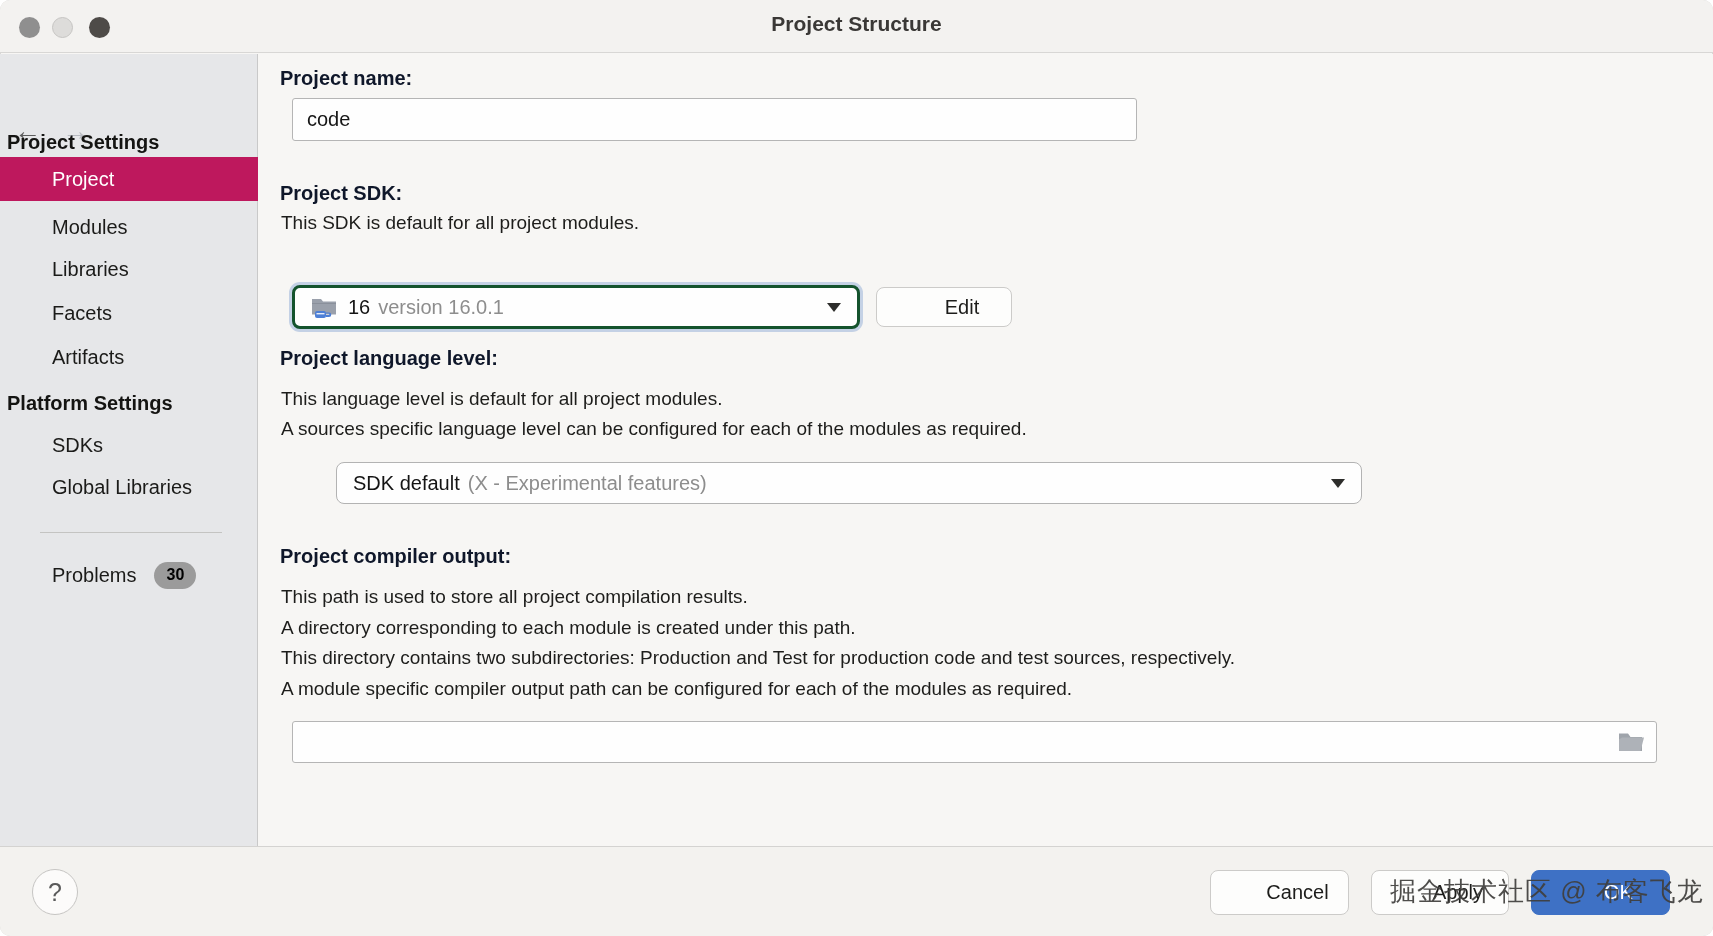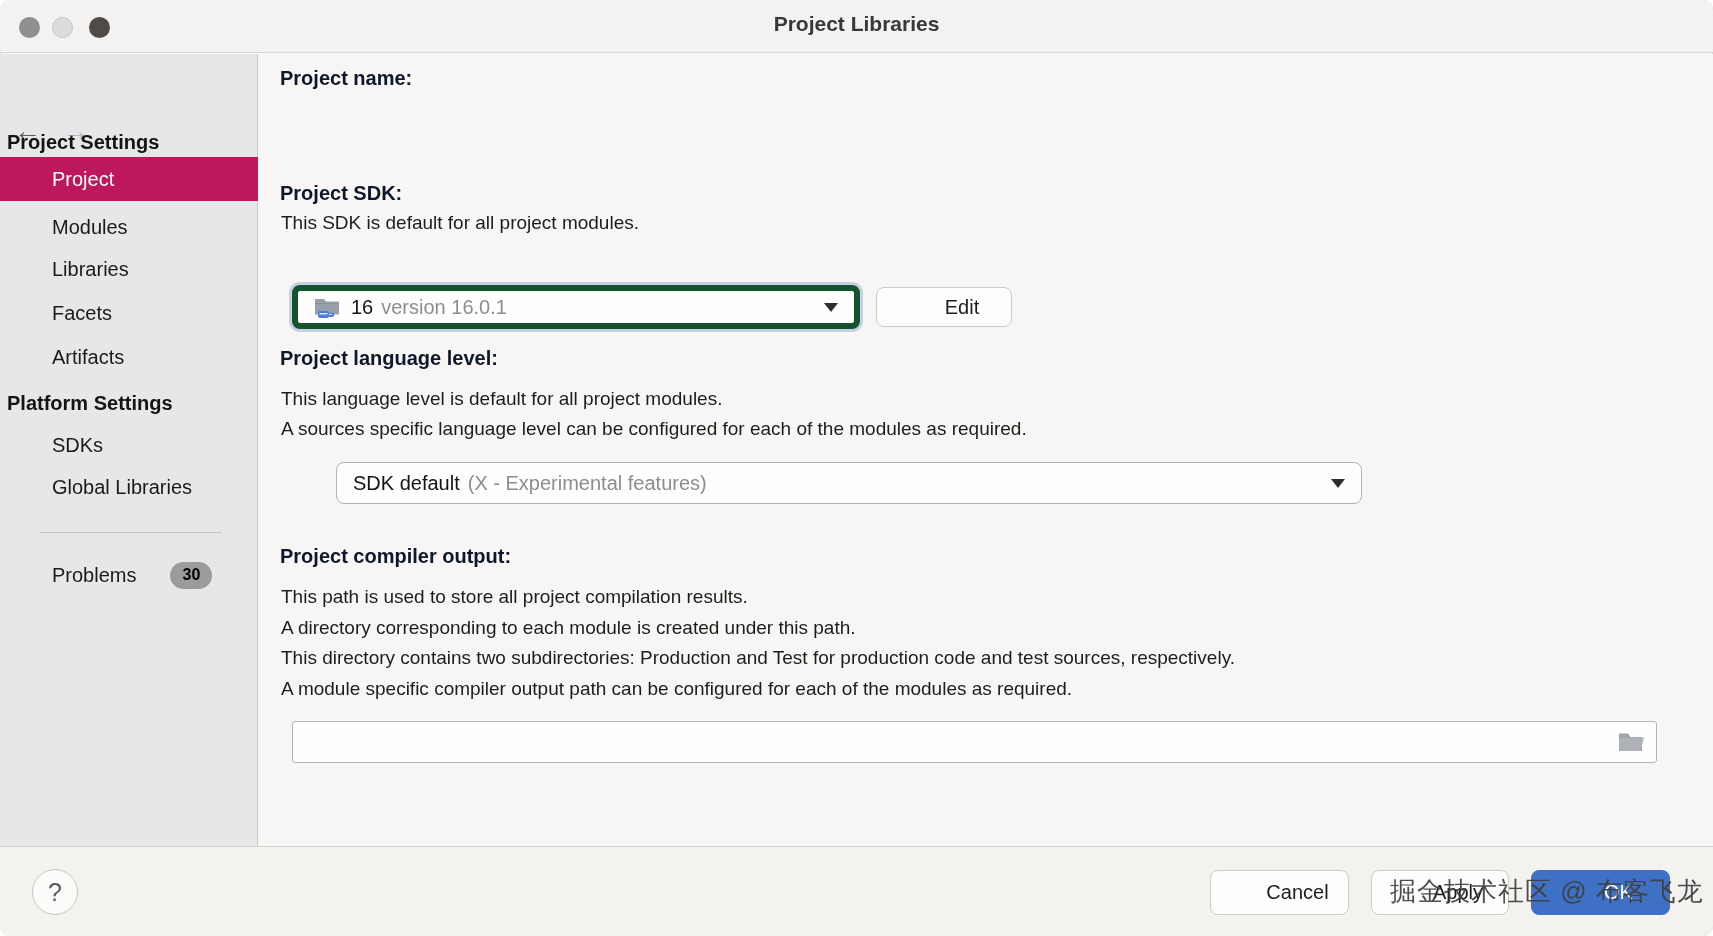--- a/index.html
+++ b/index.html
@@ -17,31 +17,31 @@
 
   
   .sidebar{position:absolute;left:0;top:54px;width:258px;height:792px;background:#e6e7e9;border-right:1px solid #c9c9c9;}
   .nav-arrow{position:absolute;top:62px;font-size:27px;line-height:30px;}
   .nav-back{left:14px;color:#5d5d5d;}
   .nav-fwd{left:62px;color:#b7bac0;}
   .side-header{position:absolute;left:7px;font-size:20px;font-weight:700;color:#141412;line-height:28px;white-space:nowrap;}
   .side-item{position:absolute;left:0;width:258px;height:44px;line-height:44px;padding-left:52px;font-size:20px;color:#1b1b19;white-space:nowrap;}
   .side-item.selected{background:#be185d;color:#ffffff;}
   .side-divider{position:absolute;left:40px;top:478px;width:182px;border-top:1px solid #c4c4c2;}
-  .problems-row{position:absolute;left:0;top:499px;width:258px;height:44px;display:flex;align-items:center;padding-left:52px;font-size:20px;color:#1b1b19;gap:16px;}
+  .problems-row{position:absolute;left:0;top:499px;width:258px;height:44px;display:flex;align-items:center;padding-left:52px;font-size:20px;color:#1b1b19;}
   .badge{margin-left:18px;min-width:42px;height:27px;border-radius:14px;background:#9b9b9b;color:#000000;font-size:16px;font-weight:700;display:flex;align-items:center;justify-content:center;padding:0 6px;}
 
   
   .content{position:absolute;left:259px;top:54px;right:0;height:792px;background:#f7f6f4;}
   .lbl{position:absolute;left:21px;font-size:20px;font-weight:700;color:#0f172a;line-height:28px;white-space:nowrap;}
   .desc{position:absolute;left:22px;font-size:19px;color:#1d1d1b;line-height:28px;white-space:nowrap;}
   .text-field{position:absolute;background:#fefefe;border:1px solid #b5b5b5;border-radius:3px;display:flex;align-items:center;}
   .text-field input{border:none;outline:none;background:transparent;font-family:inherit;font-size:20px;color:#161616;width:100%;padding:0 14px;}
   .combo{position:absolute;background:#fefefe;border:1px solid #b3b3b3;border-radius:8px;display:flex;align-items:center;padding:0 16px;font-size:20px;color:#141414;}
-  .combo.focused{border:6px solid #14532d;box-shadow:0 0 0 3px rgba(100,140,200,0.35);}
+  .combo.focused{border:3px solid #14532d;box-shadow:0 0 0 3px rgba(100,140,200,0.35);}
   .combo .muted{color:#8d8d8d;margin-left:8px;white-space:nowrap;}
   .combo .main-val{white-space:nowrap;}
   .combo-arrow{position:absolute;right:16px;top:50%;margin-top:-4px;width:0;height:0;border-left:7px solid transparent;border-right:7px solid transparent;border-top:9px solid #2d2d2b;}
   .btn{position:absolute;background:#fdfdfc;border:1px solid #cccbc9;border-radius:8px;font-size:20px;color:#1c1c1a;display:flex;align-items:center;justify-content:center;font-family:inherit;padding-left:42px;}
   .sdk-icon{margin-right:10px;flex:0 0 auto;}
   .folder-end-icon{position:absolute;right:12px;top:50%;transform:translateY(-50%);}
 
   
   .pn-label{top:10px;}
   .pn-field{left:33px;top:44px;width:845px;height:43px;}
@@ -72,21 +72,21 @@
 </style>
 </head>
 <body>
 
 <div class="window">
 
   <div class="titlebar">
     <span class="light close"></span>
     <span class="light min"></span>
     <span class="light zoom"></span>
-    <div class="title">Project Libraries</div>
+    <div class="title">Project Structure</div>
   </div>
 
   <div class="sidebar">
     <span class="nav-arrow nav-back">←</span>
     <span class="nav-arrow nav-fwd">→</span>
 
     <div class="side-header" style="top:74px;">Project Settings</div>
     <div class="side-item selected" style="top:103px;">Project</div>
     <div class="side-item" style="top:151px;">Modules</div>
     <div class="side-item" style="top:193px;">Libraries</div>
@@ -101,20 +101,23 @@
 
     <div class="problems-row">
       <span>Problems</span>
       <span class="badge">30</span>
     </div>
   </div>
 
   <div class="content">
 
     <div class="lbl pn-label">Project name:</div>
+    <div class="text-field pn-field">
+      <input type="text" value="code" style="">
+    </div>
 
     <div class="lbl sdk-label">Project SDK:</div>
     <div class="desc sdk-d1">This SDK is default for all project modules.</div>
 
     <div class="combo focused sdk-combo">
       <svg class="sdk-icon" width="27" height="25" viewBox="0 0 27 25">
         <path d="M1 4 h9 l2 2.5 h13 v13 h-24 z" fill="#9aa0ab"></path>
         <path d="M1 8 h24 v1 h-24 z" fill="#8a909b"></path>
         <rect x="4" y="16" width="11" height="7" rx="2" fill="#4d7fd6"></rect>
         <path d="M15 17.5 h3 a2.3 2.3 0 0 1 0 4.6 h-3 v-2 h2.6 a0.8 0.8 0 0 0 0-1.6 h-2.6 z" fill="#4d7fd6"></path>

